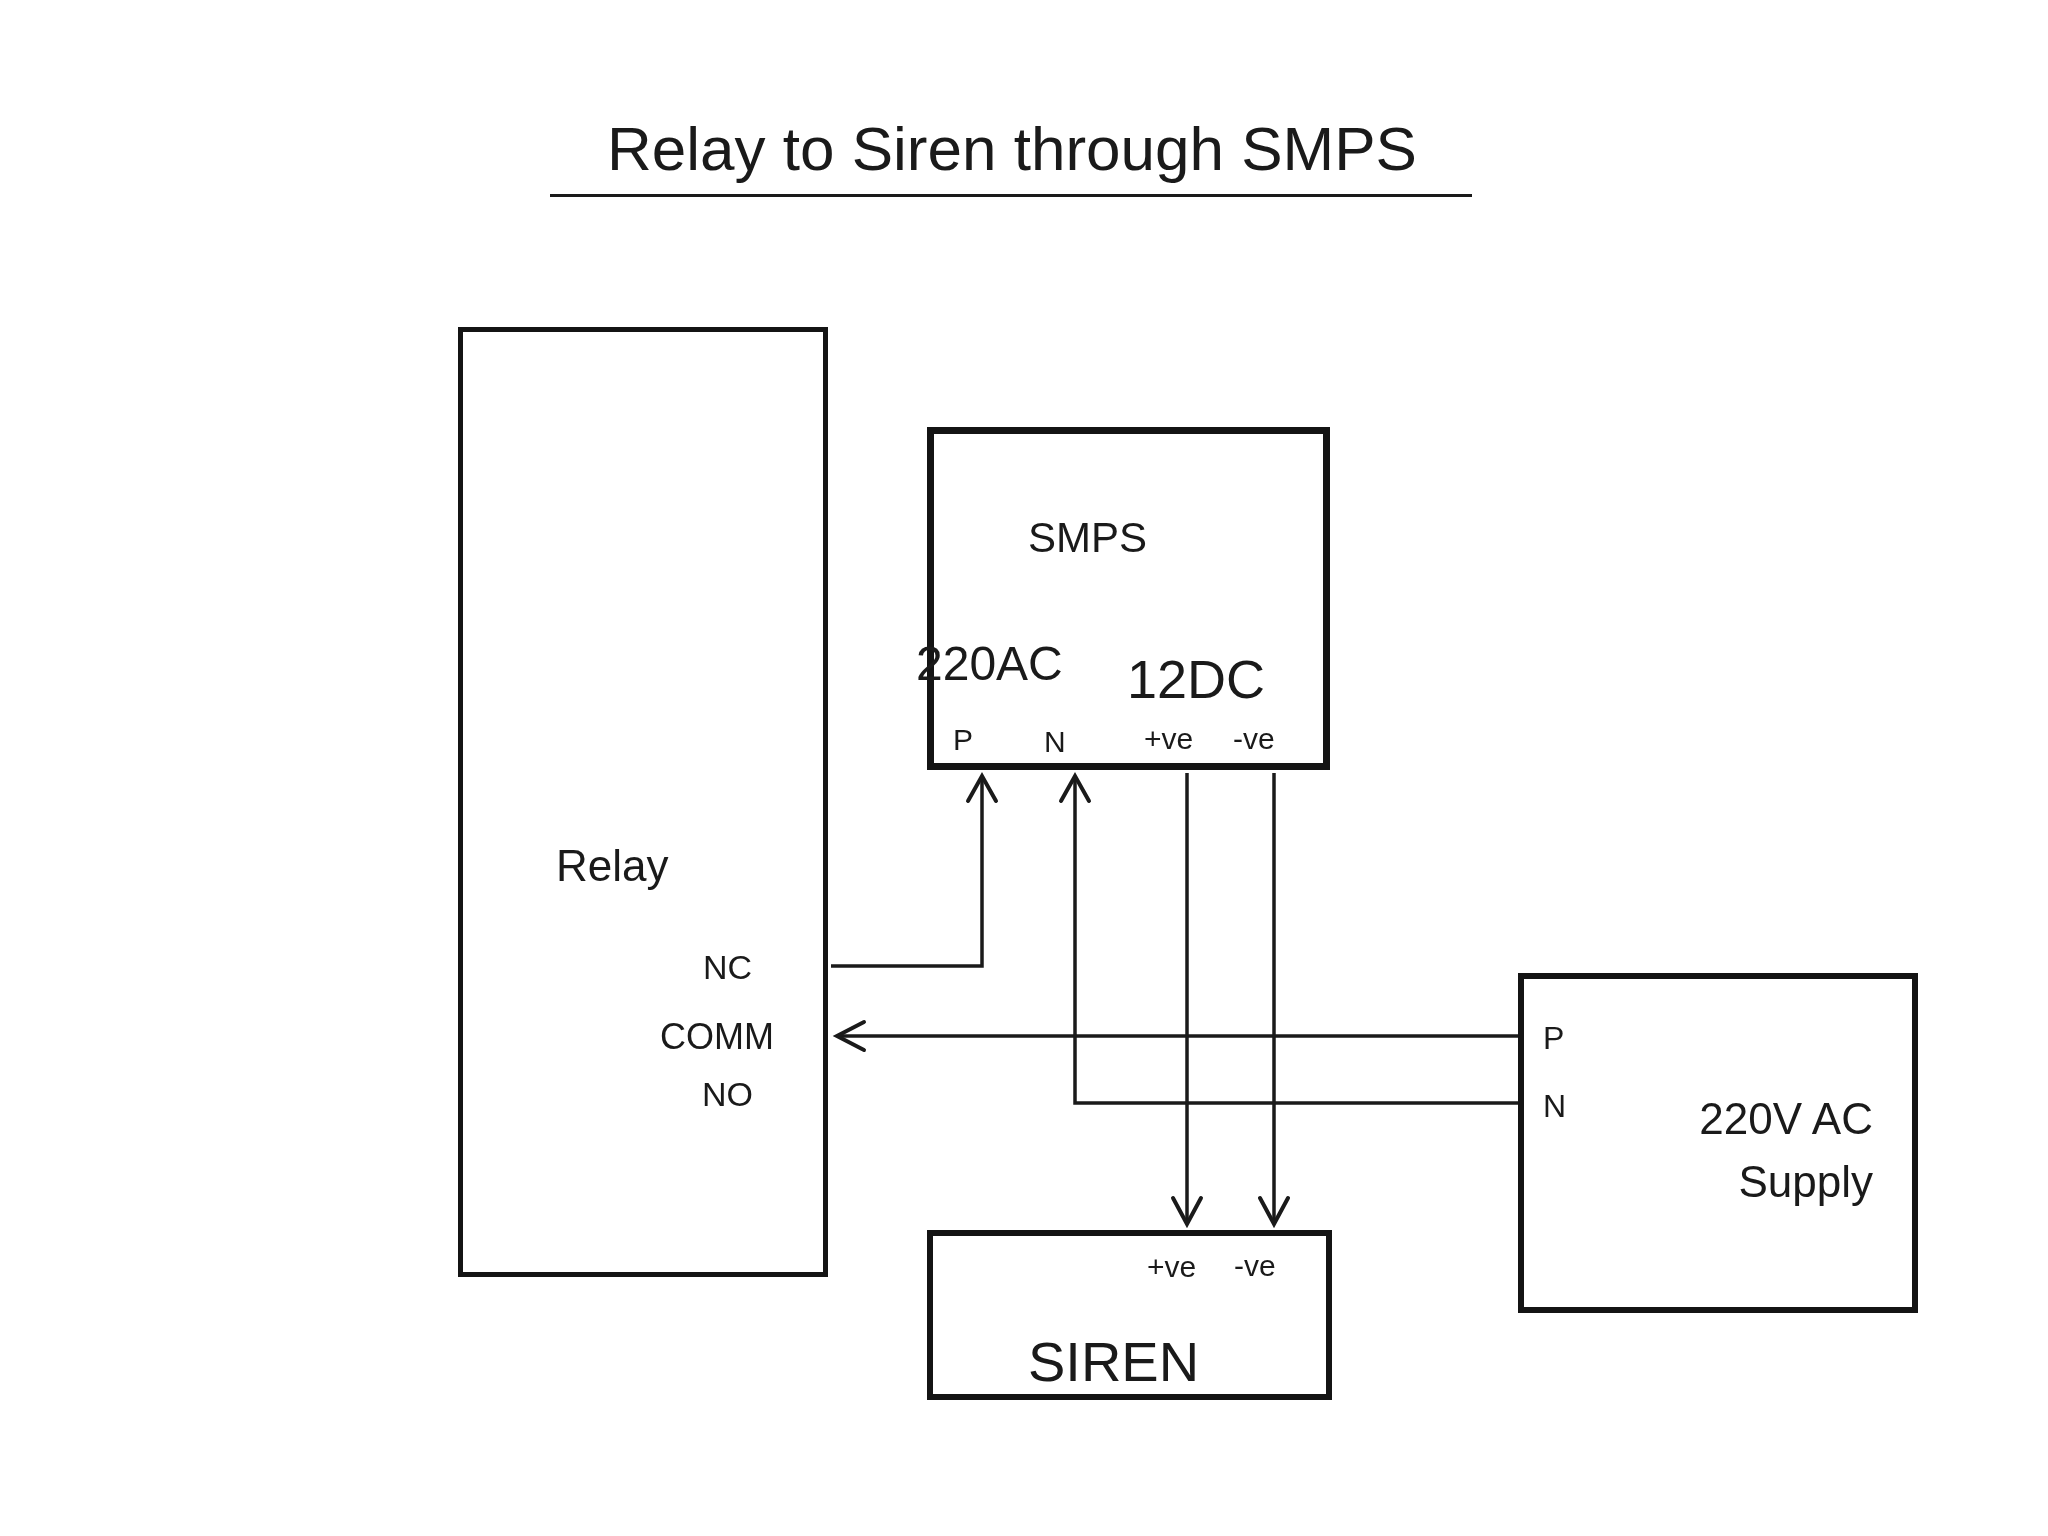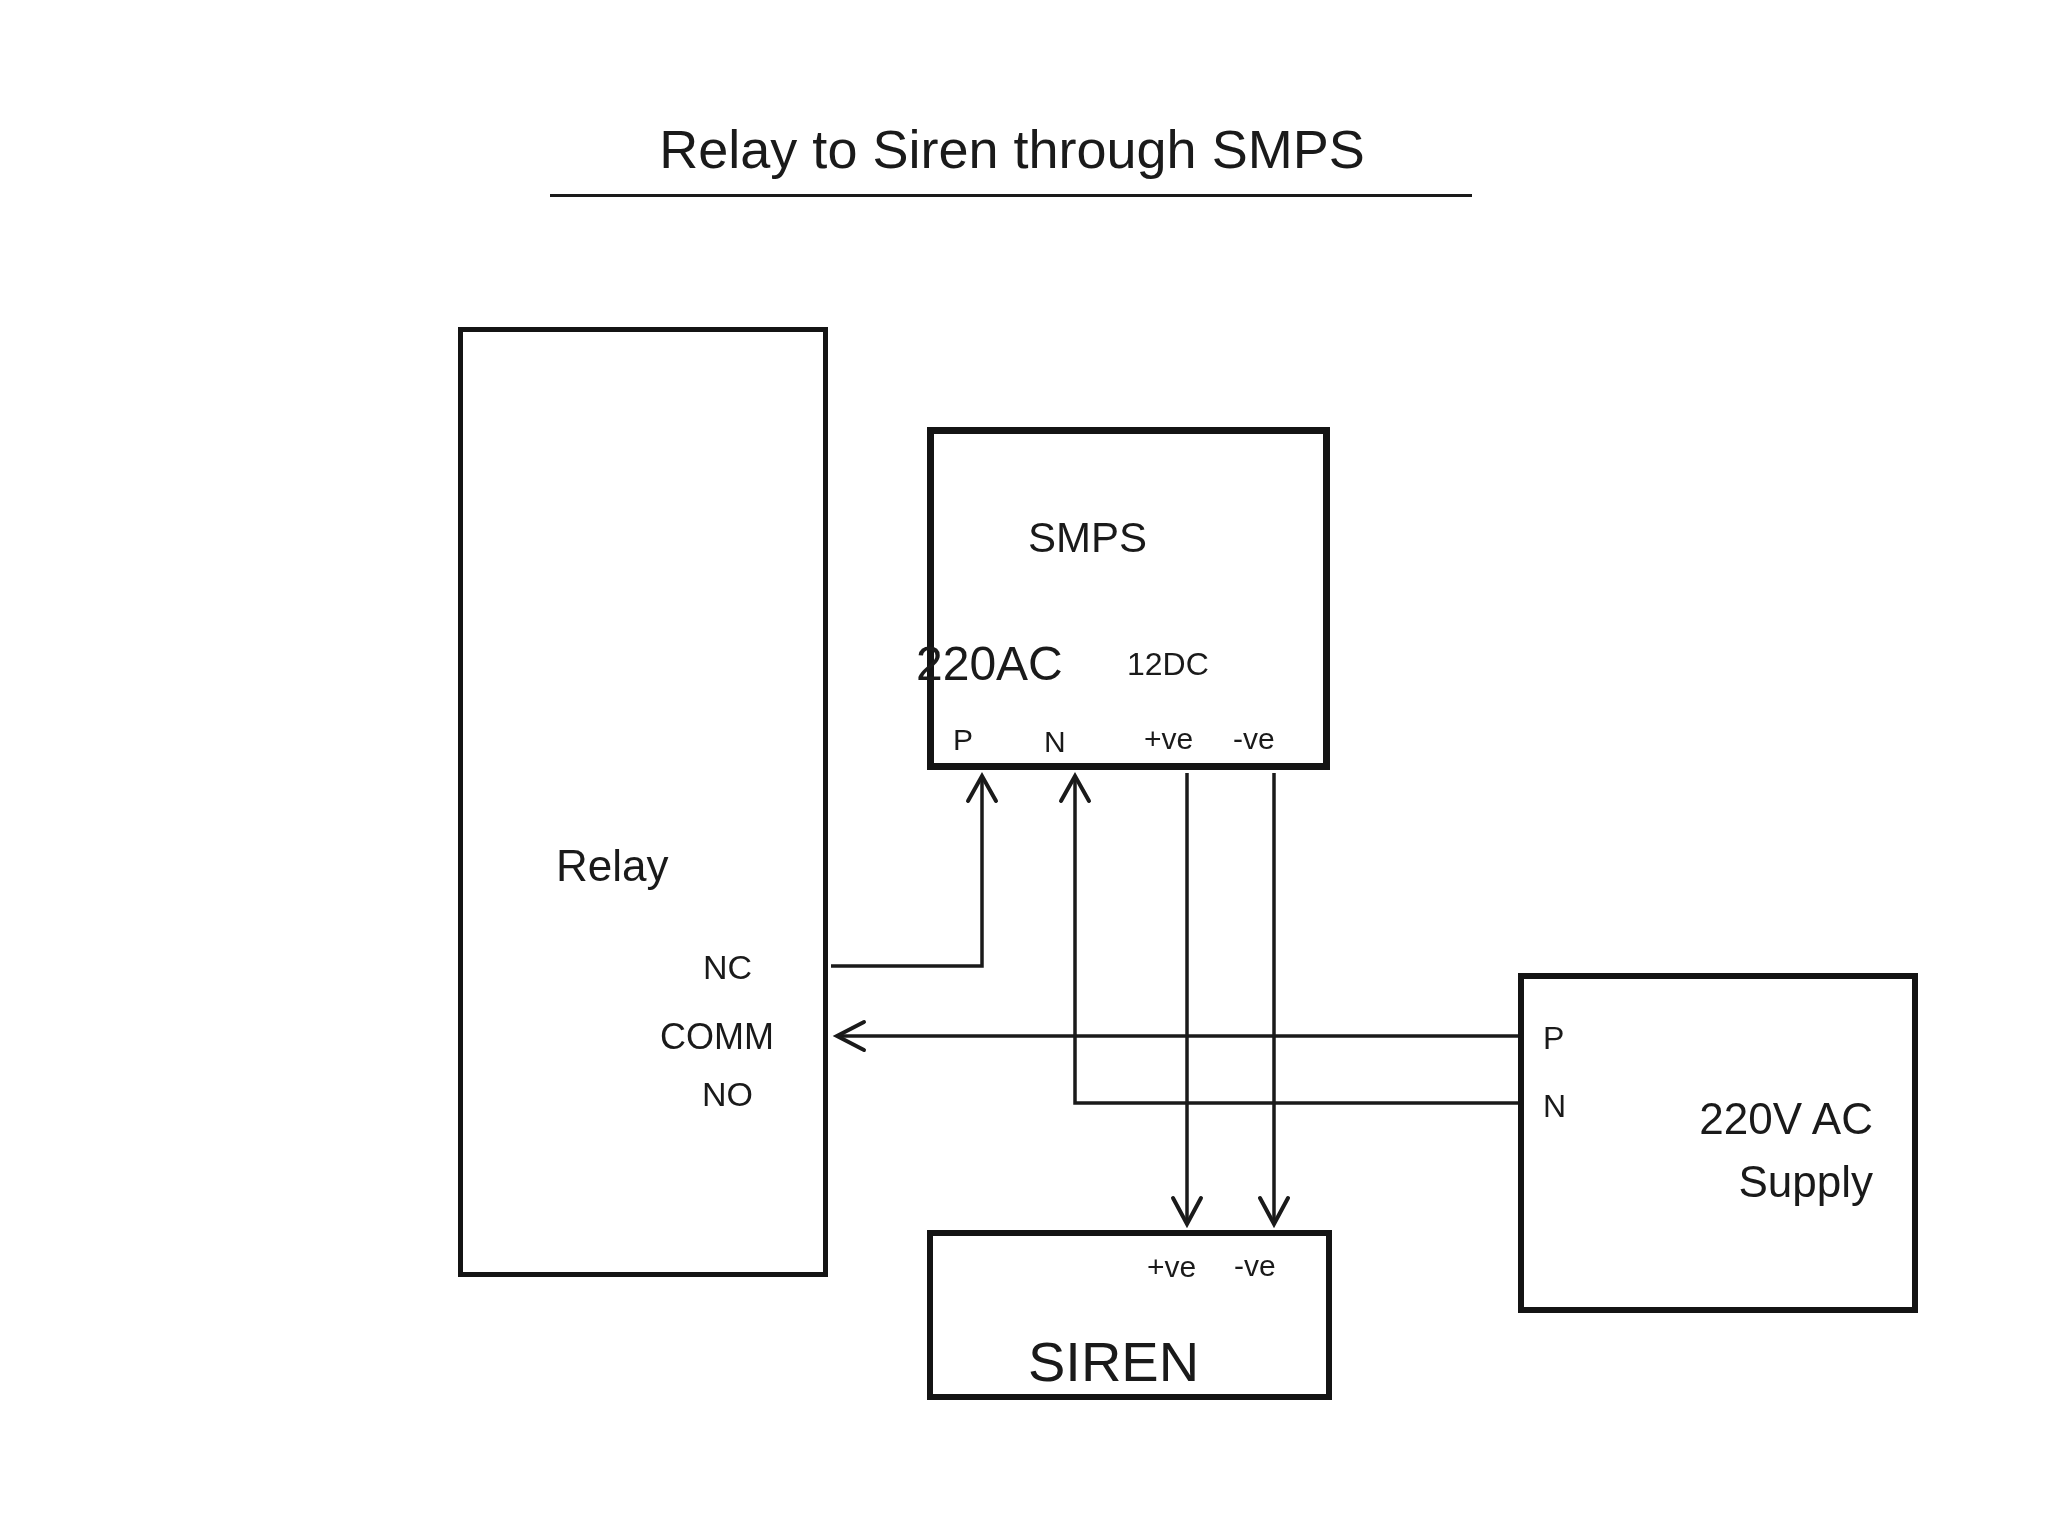--- a/index.html
+++ b/index.html
@@ -24,31 +24,31 @@
   }
   .relay-box  { left: 458px;  top: 327px;  width: 370px; height: 950px; border: 5px solid #141414; }
   .smps-box   { left: 927px;  top: 427px;  width: 403px; height: 343px; border: 7px solid #141414; }
   .siren-box  { left: 927px;  top: 1230px; width: 405px; height: 170px; border: 6px solid #141414; }
   .supply-box { left: 1518px; top: 973px;  width: 400px; height: 340px; border: 6px solid #141414; }
 
   .label { position: absolute; white-space: nowrap; }
   .ctr { }
   .rgt { text-align: left; }
 
-  .title-label     { left: 460px;  top: 118px;  width: 1104px; font-size: 54px; line-height: 62px; text-align: center; }
+  .title-label     { left: 460px;  top: 118px;  width: 1104px; font-size: 62px; line-height: 62px; text-align: center; }
   .title-underline { left: 550px;  top: 194px;  width: 922px;  height: 3px; background: #1a1a1a; }
 
   .relay-label { left: 556px; top: 812px;  width: 180px; font-size: 44px; line-height: 52px; margin-top: 28px; }
   .nc-label    { left: 703px; top: 949px;  width: 112px; font-size: 34px; line-height: 36px; }
   .comm-label  { left: 660px; top: 1019px; width: 155px; font-size: 36px; line-height: 36px; }
   .no-label    { left: 702px; top: 1076px; width: 110px; font-size: 34px; line-height: 36px; }
 
   .smps-label  { left: 1028px; top: 513px; width: 200px; font-size: 42px; line-height: 50px; }
   .ac220-label { left: 916px;  top: 639px; width: 200px; font-size: 48px; line-height: 50px; }
-  .dc12-label  { left: 1127px; top: 639px; width: 200px; font-size: 32px; line-height: 50px; }
+  .dc12-label  { left: 1127px; top: 654px; width: 200px; font-size: 54px; line-height: 50px; }
   .smps-p      { left: 953px;  top: 723px; width: 60px;  font-size: 30px; line-height: 34px; }
   .smps-n      { left: 1044px; top: 725px; width: 60px;  font-size: 30px; line-height: 34px; }
   .smps-pos    { left: 1144px; top: 722px; width: 80px;  font-size: 30px; line-height: 34px; }
   .smps-neg    { left: 1233px; top: 722px; width: 80px;  font-size: 30px; line-height: 34px; }
 
   .siren-pos   { left: 1147px; top: 1250px; width: 80px;  font-size: 30px; line-height: 34px; }
   .siren-neg   { left: 1234px; top: 1249px; width: 80px;  font-size: 30px; line-height: 34px; }
   .siren-label { left: 1028px; top: 1337px; width: 200px; font-size: 56px; line-height: 50px; }
 
   .supply-p    { left: 1543px; top: 1021px; width: 60px; font-size: 32px; line-height: 34px; }

